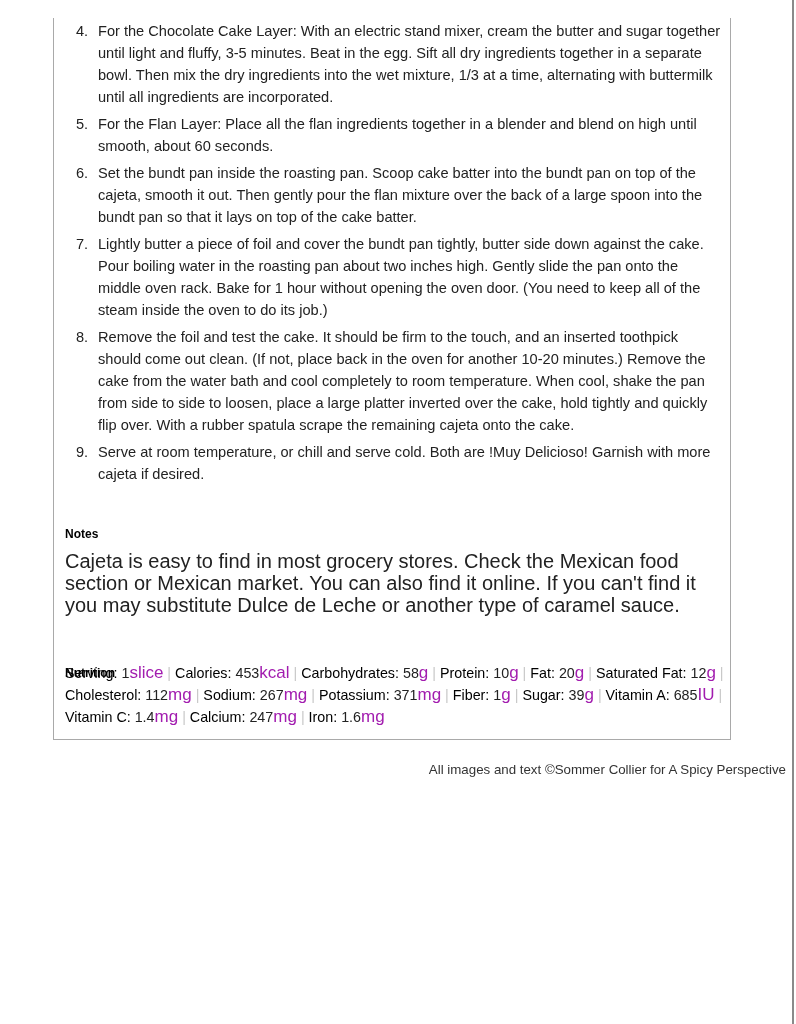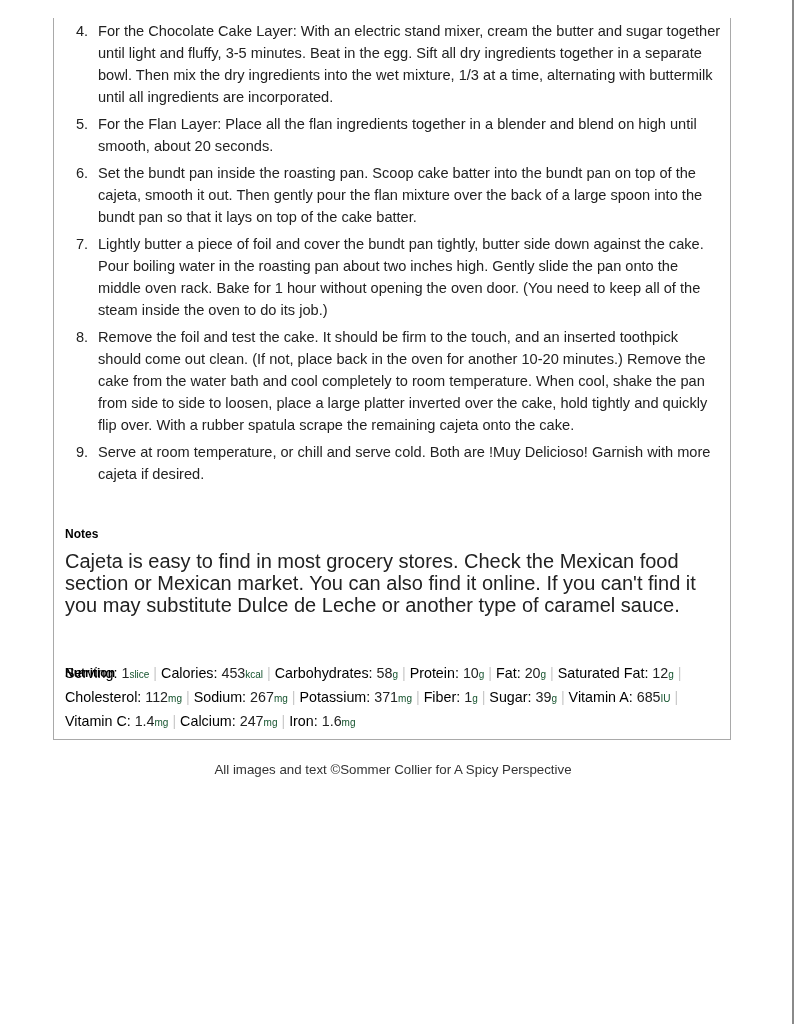--- a/index.html
+++ b/index.html
@@ -77,46 +77,46 @@
     .nutrition-body {
       position: absolute;
       left: 11px;
       top: 644px;
       width: 660px;
       font-size: 14.3px;
       line-height: 22px;
     }
     .n-label { color: #000000; }
     .n-val { color: #222222; }
-    .n-unit { color: #14532d; font-size: 10px; }
+    .n-unit { color: #a21caf; font-size: 17px; }
     .n-sep { color: #c8c8c8; }
     .footer {
       position: absolute;
       left: 0;
       width: 786px;
       top: 762px;
-      text-align: center;
+      text-align: right;
       font-size: 13.3px;
       color: #333333;
     }
   </style>
 </head>
 <body>
 
 <div class="page-edge"></div>
 
 <div class="card">
   <ol class="steps">
     <li>
       <span class="num">4.</span>
       <span>For the Chocolate Cake Layer: With an electric stand mixer, cream the butter and sugar together until light and fluffy, 3-5 minutes. Beat in the egg. Sift all dry ingredients together in a separate bowl. Then mix the dry ingredients into the wet mixture, 1/3 at a time, alternating with buttermilk until all ingredients are incorporated.</span>
     </li>
     <li>
       <span class="num">5.</span>
-      <span>For the Flan Layer: Place all the flan ingredients together in a blender and blend on high until smooth, about 20 seconds.</span>
+      <span>For the Flan Layer: Place all the flan ingredients together in a blender and blend on high until smooth, about 60 seconds.</span>
     </li>
     <li>
       <span class="num">6.</span>
       <span>Set the bundt pan inside the roasting pan. Scoop cake batter into the bundt pan on top of the cajeta, smooth it out. Then gently pour the flan mixture over the back of a large spoon into the bundt pan so that it lays on top of the cake batter.</span>
     </li>
     <li>
       <span class="num">7.</span>
       <span>Lightly butter a piece of foil and cover the bundt pan tightly, butter side down against the cake. Pour boiling water in the roasting pan about two inches high. Gently slide the pan onto the middle oven rack. Bake for 1 hour without opening the oven door. (You need to keep all of the steam inside the oven to do its job.)</span>
     </li>
     <li>

